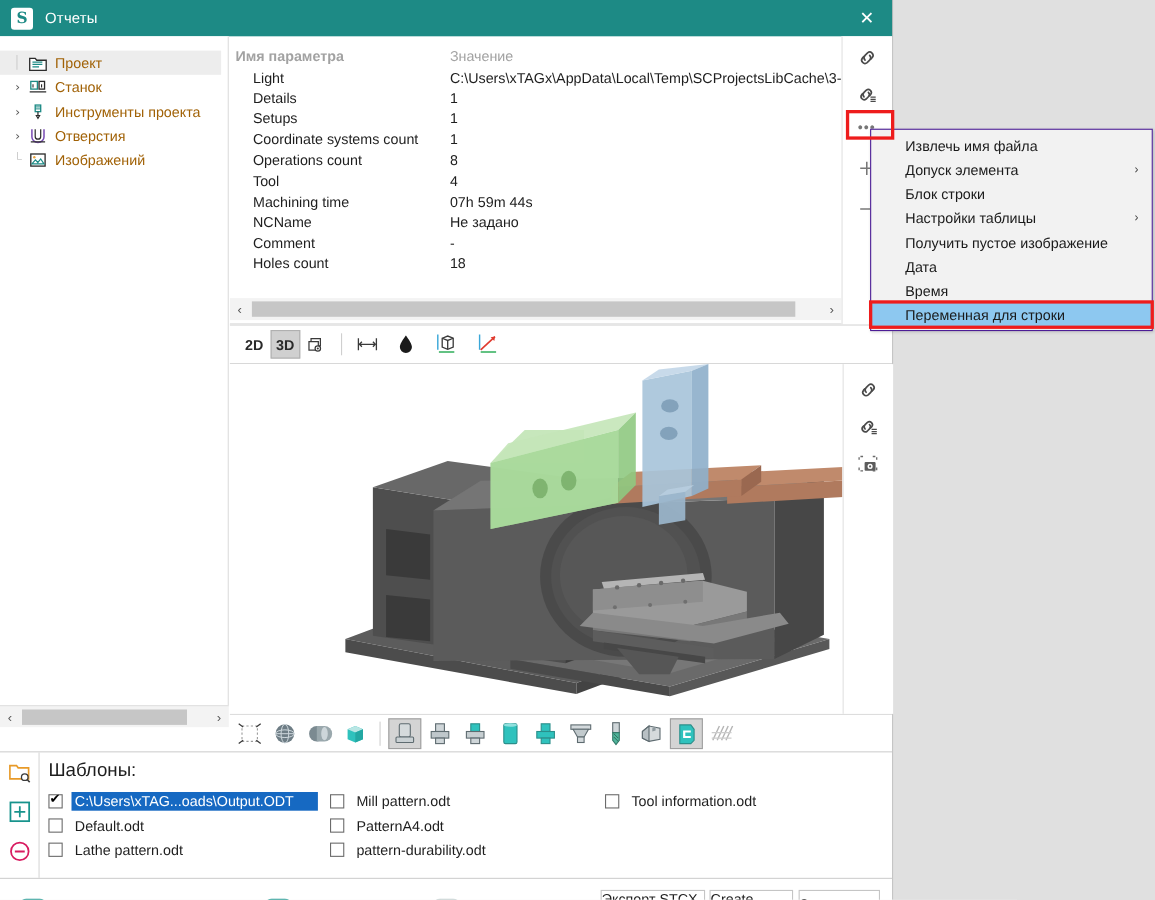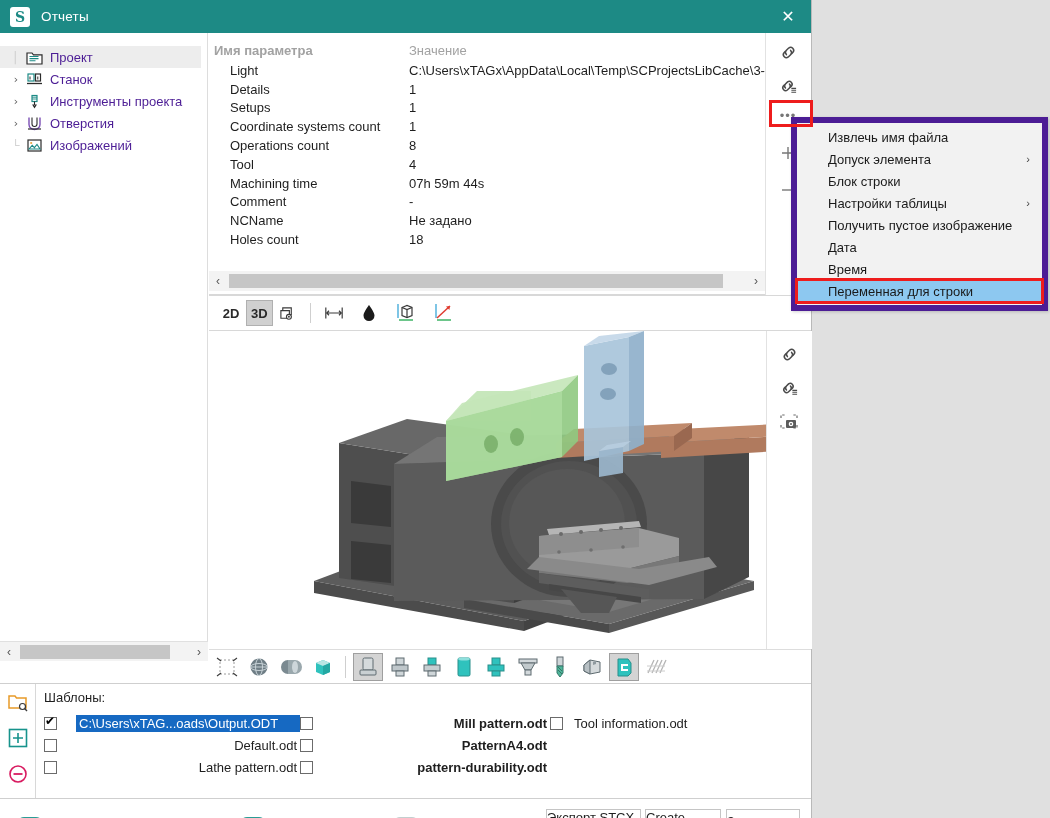--- a/index.html
+++ b/index.html
@@ -60,21 +60,21 @@
     font-family:"DejaVu Sans", sans-serif; flex:0 0 16px;
   }
   .dashline {
     width:16px; flex:0 0 16px; display:flex; align-items:center;
     justify-content:center; color:#c8c8c8; font-size:11px;
   }
   .tree-ico {
     width:20px; height:16px; flex:0 0 20px; margin-right:6px;
     display:flex; align-items:center; justify-content:center;
   }
-  .tree-label { font-size:13px; color:#4c1d95; }
+  .tree-label { font-size:13px; color:#a16207; }
 
   
   .tree-scroll {
     position:absolute; left:0; top:608px; width:208px; height:20px;
     background:#f3f3f3; border-top:1px solid #e0e0e0;
     display:flex; align-items:center;
   }
   .sb-arrow {
     width:18px; height:18px; display:flex; align-items:center;
     justify-content:center; color:#555; font-size:12px; cursor:pointer;
@@ -159,26 +159,26 @@
     position:absolute; left:0; top:650px; right:0; height:115px;
     border-top:1px solid #cfcfcf; background:#ffffff;
   }
   .tpl-iconbar {
     position:absolute; left:0; top:0; width:36px; height:115px;
     border-right:1px solid #d8d8d8;
     display:flex; flex-direction:column; align-items:center; padding-top:6px; gap:12px;
   }
   .tplico { width:24px; height:24px; display:flex; align-items:center; justify-content:center; cursor:pointer;}
   .tpl-main { position:absolute; left:36px; top:0; right:0; bottom:0; padding:6px 0 0 8px; }
-  .tpl-caption { font-size:13px; color:#1e1e1e; margin-bottom:7px; }
+  .tpl-caption { font-size:17px; color:#1e1e1e; margin-bottom:7px; }
   .tpl-grid { display:flex; }
   .tpl-col { display:flex; flex-direction:column; }
   .tpl-col.c1 { width:256px; }
-  .tpl-col.c2 { width:250px;font-weight:bold; }
-  .tpl-item { display:flex; align-items:center; height:22px; cursor:default;justify-content:space-between; }
+  .tpl-col.c2 { width:250px; }
+  .tpl-item { display:flex; align-items:center; height:22px; cursor:default; }
   .cbox {
     width:13px; height:13px; border:1px solid #6b6b6b; background:#fff;
     margin-right:8px; flex:0 0 13px; position:relative;
   }
   .cbox.checked::after {
     content:"✔"; position:absolute; left:0px; top:-4px; font-size:12px; color:#000;
   }
   .tpl-label { font-size:13px; color:#1e1e1e; padding:1px 3px; }
   .tpl-label.sel { background:#1669c2; color:#ffffff; width:224px; }
 
@@ -205,21 +205,21 @@
   .btn {
     position:absolute; top:10px; height:25px; border:1px solid #c5c5c5;
     background:#ffffff; font-size:13px; color:#1e1e1e; cursor:pointer;
     font-family:"Liberation Sans", sans-serif;
   }
   .btn u { text-decoration:underline; }
 
   
   .ctxmenu {
     position:absolute; left:791px; top:117px; width:257px;
-    background:#f2f2f2; border:6px solid #4c1d95;
+    background:#f2f2f2; border:1px solid #4c1d95;
     padding:3px 0; z-index:50; box-shadow:1px 1px 3px rgba(0,0,0,.18);
   }
   .ctx-item {
     height:22px; display:flex; align-items:center; padding-left:31px;
     font-size:13px; color:#1a1a1a; position:relative; cursor:pointer;
   }
   .ctx-item .arrow {
     position:absolute; right:12px; font-size:11px; color:#444;
   }
   .ctx-item.selected {
@@ -353,26 +353,26 @@
             </div>
             <div class="param-row">
               <div class="p-name">Tool</div>
               <div class="p-val">4</div>
             </div>
             <div class="param-row">
               <div class="p-name">Machining time</div>
               <div class="p-val">07h 59m 44s</div>
             </div>
             <div class="param-row">
+              <div class="p-name">NCName</div>
+              <div class="p-val">Не задано</div>
+            </div>
+            <div class="param-row">
               <div class="p-name">Comment</div>
               <div class="p-val">-</div>
-            </div>
-            <div class="param-row">
-              <div class="p-name">NCName</div>
-              <div class="p-val">Не задано</div>
             </div>
             <div class="param-row">
               <div class="p-name">Holes count</div>
               <div class="p-val">18</div>
             </div>
           </div>
 
           <div class="param-scroll">
             <div class="sb-arrow">‹</div>
             <div class="sb-track">

